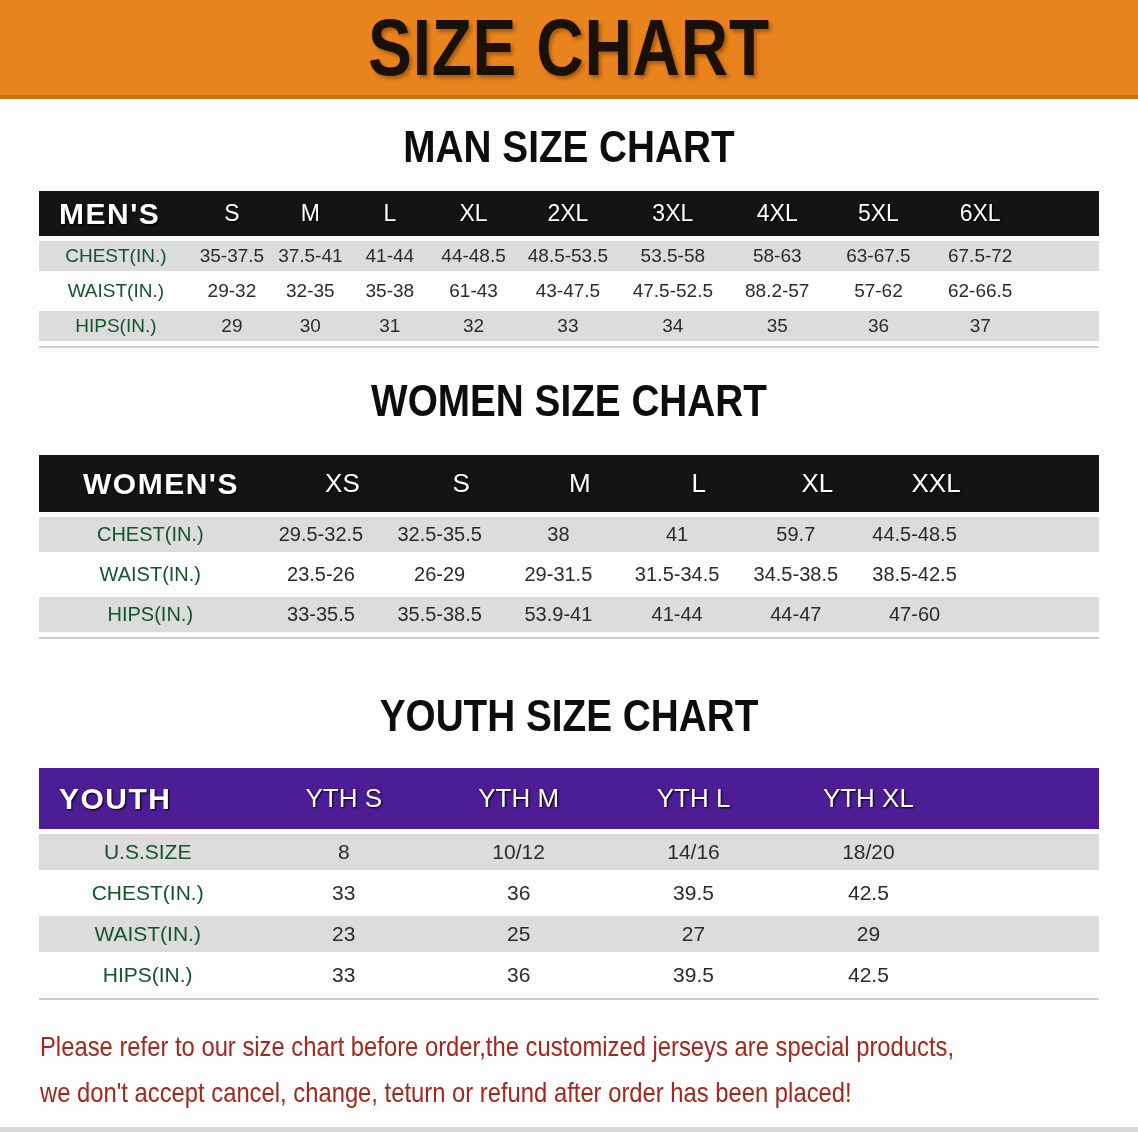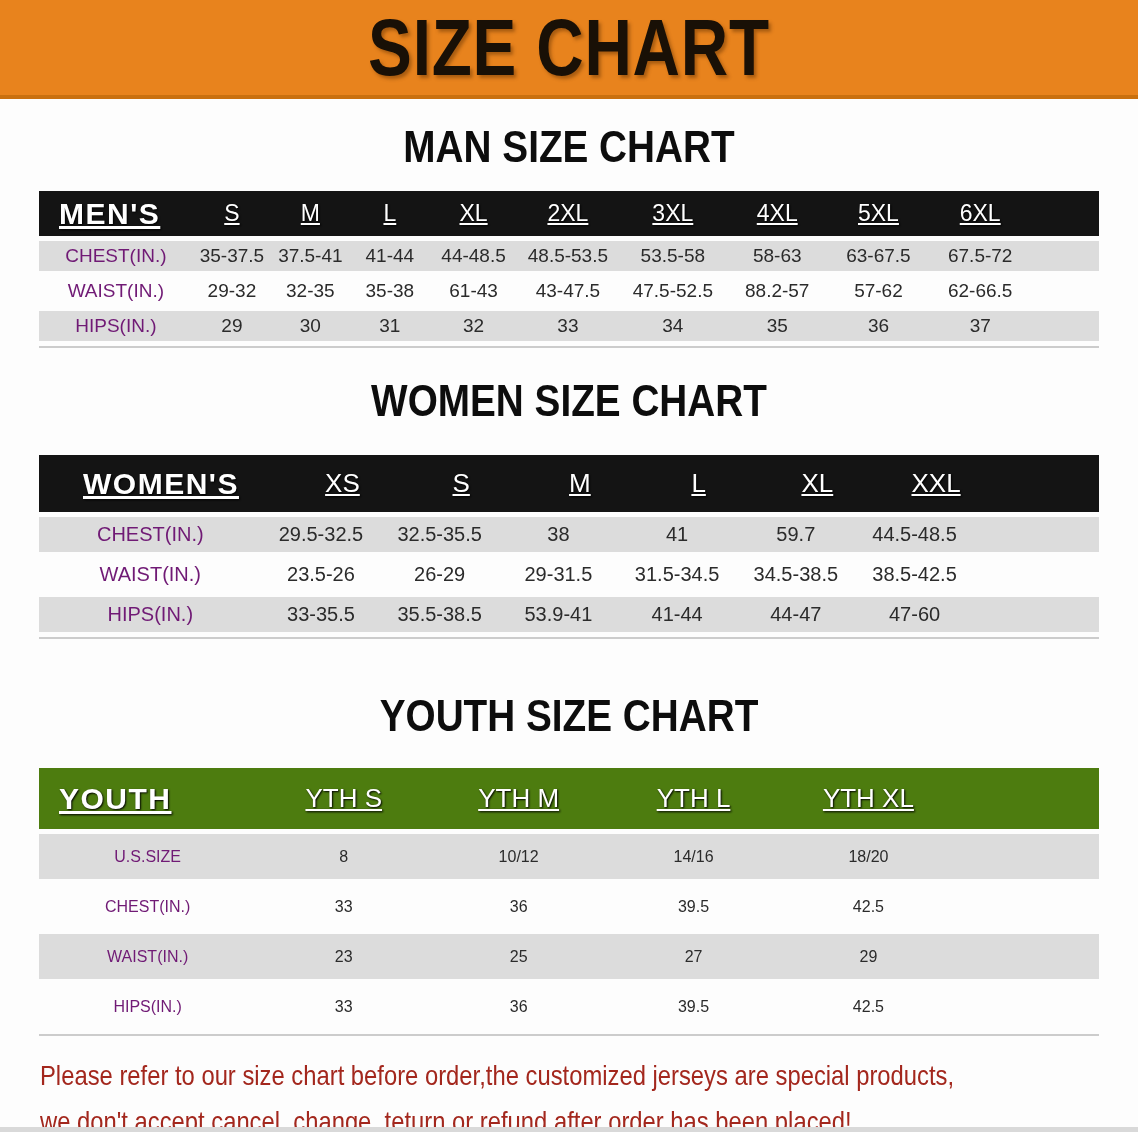--- a/index.html
+++ b/index.html
@@ -56,51 +56,50 @@
   .sec-1 .size-table { margin-top: 26px; }
   .sec-2 .size-table { margin-top: 24px; }
 
   thead tr { background: #141414; }
   thead th {
     color: #ffffff;
     font-weight: normal;
     text-align: center;
     text-shadow: 1px 1px 2px #000;
     white-space: nowrap;
-    text-decoration: underline;
   }
   th.group-label {
     font-weight: bold;
     text-align: left;
     padding-left: 20px;
     letter-spacing: 1.5px;
   }
   tbody tr:nth-child(odd) { background: #dcdcdc; }
   tbody tr:nth-child(even) { background: #fdfdfd; }
   tbody td {
     text-align: center;
     color: #2b2b2b;
     white-space: nowrap;
   }
-  td.row-label { color: #701a75; }
+  td.row-label { color: #14532d; }
 
   .chart-0 thead th { height: 45px; font-size: 23px; }
   .chart-0 th.group-label { font-size: 30px; }
   .chart-0 tbody td { height: 30px; font-size: 19px; }
 
   .chart-1 thead th { height: 57px; font-size: 26px; padding-left: 44px; }
   .chart-1 th.group-label { font-size: 30px; }
   .chart-1 tbody td { height: 35px; font-size: 20px; }
 
   .chart-2 thead th { height: 61px; font-size: 26px; }
   .chart-2 th.group-label { font-size: 30px; }
-  .chart-2 tbody td { height: 45px; font-size: 16px; }
+  .chart-2 tbody td { height: 36px; font-size: 21px; }
 
   .note {
-    margin-top: 17px;
+    margin-top: 24px;
     padding-left: 40px;
     color: #a3271d;
   }
   .note-line {
     font-size: 28px;
     line-height: 46px;
     transform: scaleX(0.85);
     transform-origin: left center;
     white-space: nowrap;
   }
@@ -260,21 +259,21 @@
     <table class="size-table chart-2">
         <colgroup>
           <col style="width: 20.5%;">
           <col style="width: 16.5%;">
           <col style="width: 16.5%;">
           <col style="width: 16.5%;">
           <col style="width: 16.5%;">
           <col style="width: 13.5%;">
         </colgroup>
         <thead>
-          <tr style="background: #4d7c0f;">
+          <tr style="background: #4c1d95;">
             <th class="group-label">YOUTH</th>
             <th>YTH S</th>
             <th>YTH M</th>
             <th>YTH L</th>
             <th>YTH XL</th>
             <th></th>
           </tr>
         </thead>
         <tbody>
           <tr>

